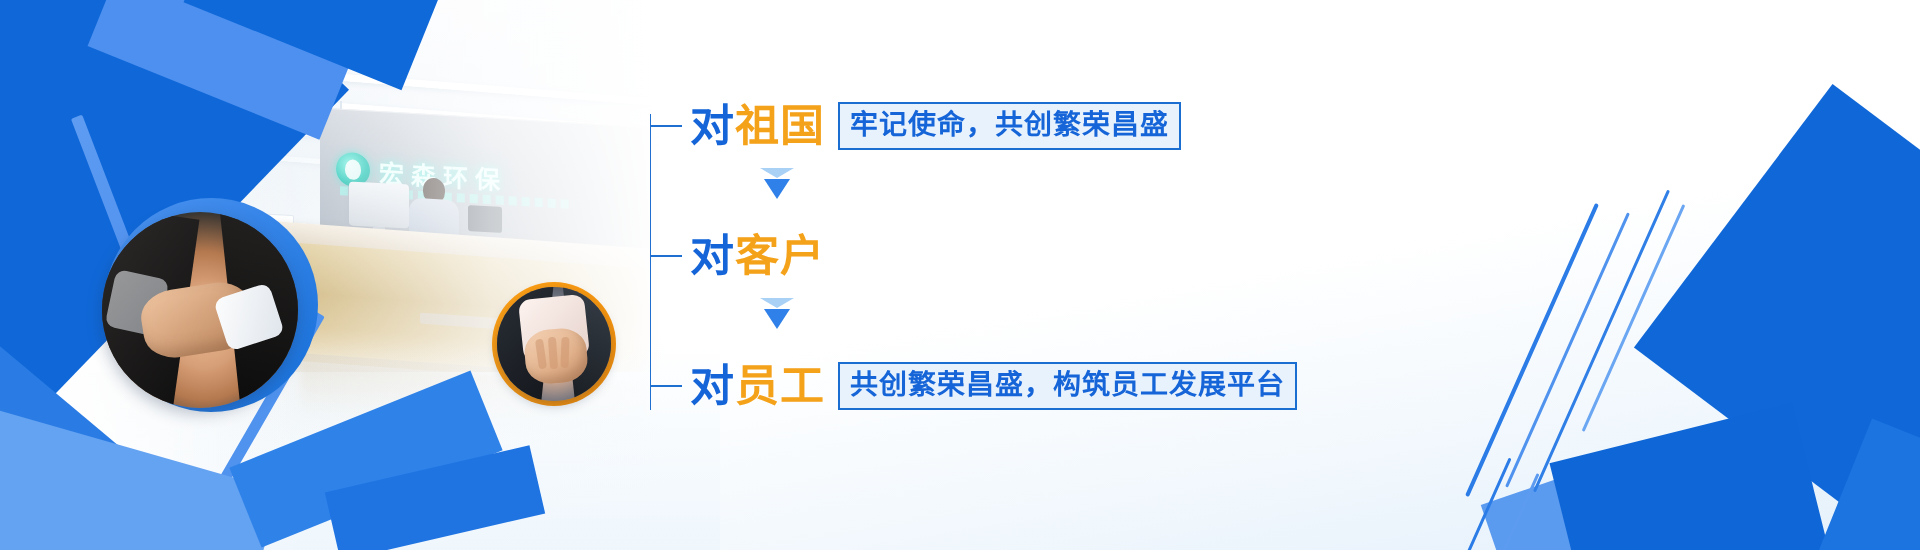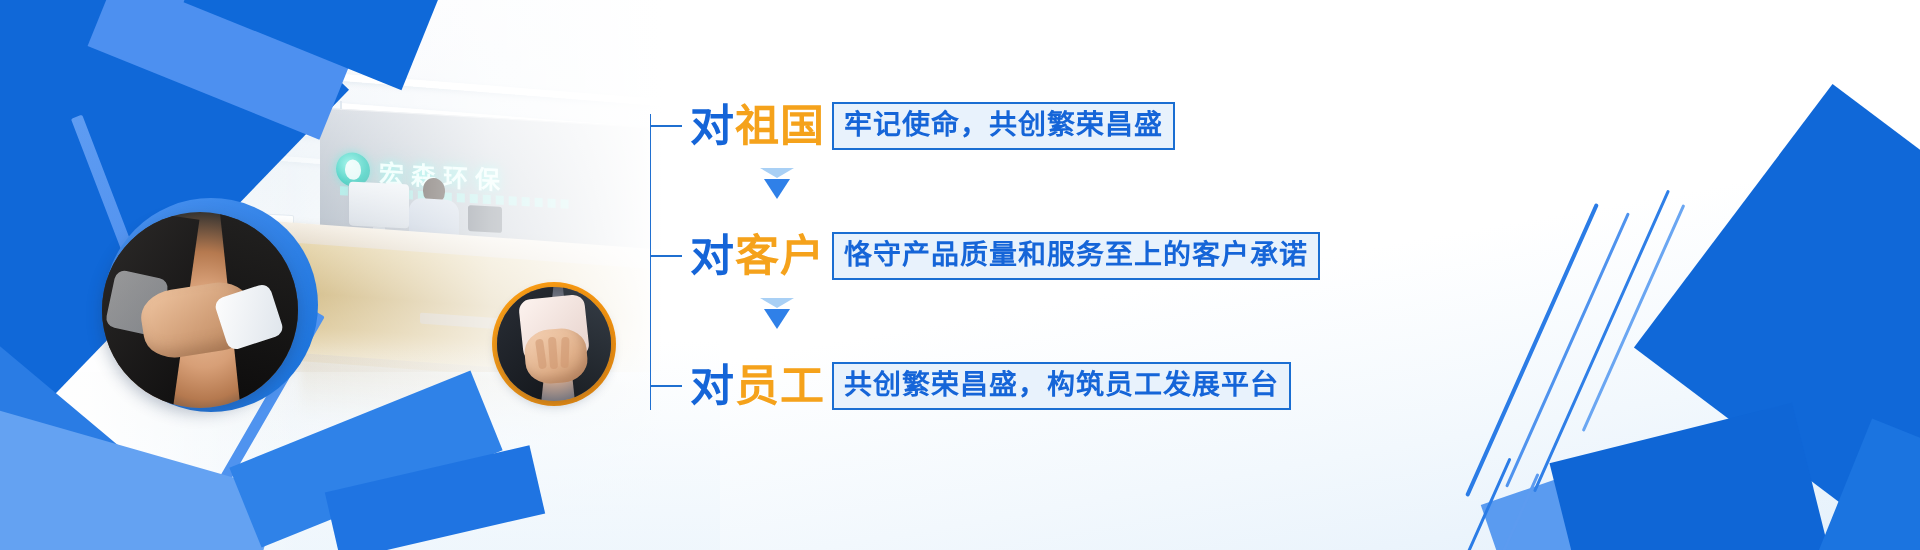--- a/index.html
+++ b/index.html
@@ -276,21 +276,21 @@
   .tick{
     width:32px;height:2px;background:#1f6fd0;flex:0 0 auto;margin-right:8px;
   }
   .heading{
     font-size:44px;font-weight:800;letter-spacing:1px;white-space:nowrap;
     line-height:1;display:flex;align-items:baseline;
   }
   .h-blue{color:#1565d8;}
   .h-orange{color:#f5a21b;}
   .statement{
-    margin-left:7px;
+    margin-left:13px;
     border:2px solid #1a6ed2;
     background:#e8f2fc;
     color:#1565d8;
     font-size:28px;font-weight:700;letter-spacing:1px;
     padding:5px 10px 7px 10px;
     white-space:nowrap;line-height:1.15;
   }
   
   .arrow{
     position:absolute;width:0;height:0;
@@ -416,21 +416,20 @@
       <div class="arrow arrow-top" style="position:relative;margin:0 auto;"></div>
       <div class="arrow arrow-bot" style="position:relative;margin:1px auto 0;"></div>
     </div>
 
     <div class="row row-2">
       <div class="tick"></div>
       <div class="heading">
         <span class="h-blue">对</span>
           <span class="h-orange">客户</span>
       </div>
-      <div class="statement">恪守产品质量和服务至上的客户承诺</div>
     </div>
 
     <div class="arrow-grp-2" style="position:absolute;">
       <div class="arrow arrow-top" style="position:relative;margin:0 auto;"></div>
       <div class="arrow arrow-bot" style="position:relative;margin:1px auto 0;"></div>
     </div>
 
     <div class="row row-3">
       <div class="tick"></div>
       <div class="heading">

